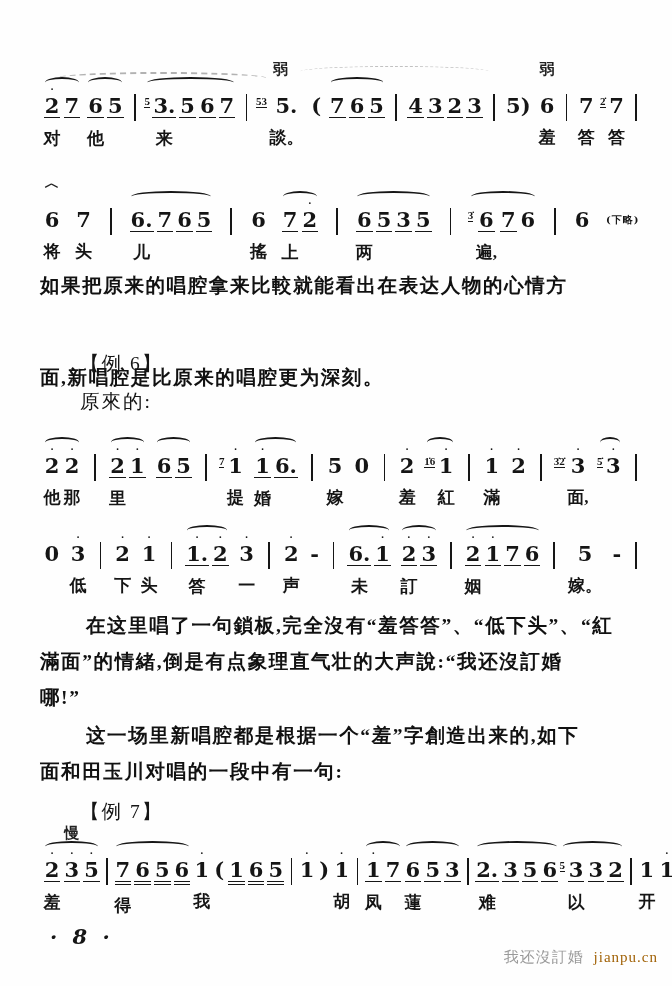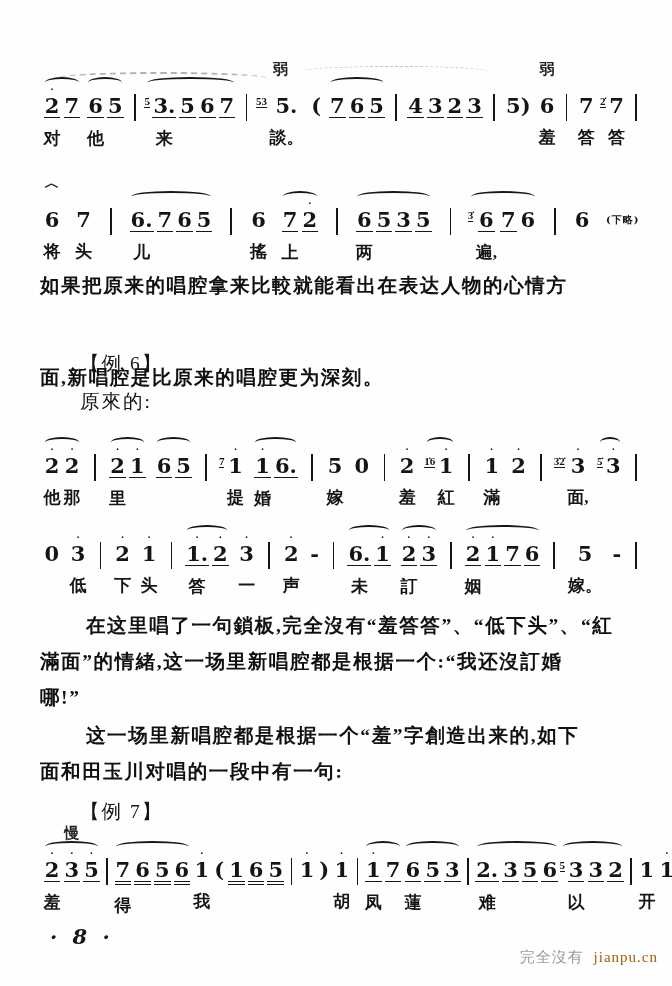--- a/index.html
+++ b/index.html
@@ -566,21 +566,21 @@
         <div class="tok">
           <div class="hid">&nbsp;</div>
           <span class="num">-</span>
           <div class="lyr">&nbsp;</div>
         </div>
       </div>
       <div class="bar"></div>
     </div>
 
   <div class="pline indent" style="top:612px;">在这里唱了一句鎖板,完全沒有“羞答答”、“低下头”、“紅</div>
-  <div class="pline" style="top:648px;">滿面”的情緒,这一场里新唱腔都是根据一个:“我还沒訂婚</div>
+  <div class="pline" style="top:648px;">滿面”的情緒,倒是有点象理直气壮的大声說:“我还沒訂婚</div>
   <div class="pline" style="top:684px;">哪!”</div>
 
   <div class="pline indent" style="top:722px;">这一场里新唱腔都是根据一个“羞”字創造出来的,如下</div>
   <div class="pline" style="top:758px;text-align:center;">面和田玉川对唱的一段中有一句:</div>
 
   <div class="exlabel" style="top:798px;">【例 7】</div>
 
   <div class="mline" style="top:834px;">
       <div class="grp slur">
         <span class="mark">慢</span>
@@ -758,17 +758,17 @@
           <div class="hid">·</div>
           <span class="num">1</span>
           <div class="lyr">&nbsp;</div>
         </div>
       </div>
     </div>
 
   <div class="pageno">· 8 ·</div>
 
   <div class="watermark">
-    <span class="wm-name">完全沒有</span>
+    <span class="wm-name">我还沒訂婚</span>
     <span class="wm-url">jianpu.cn</span>
   </div>
 
 </div>
 
 </body></html>

